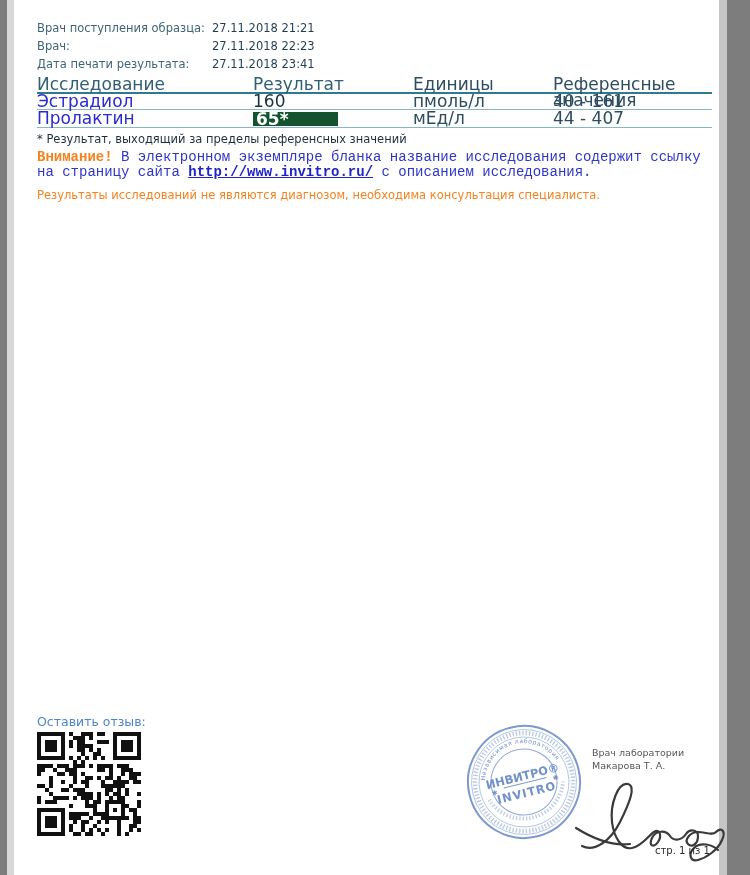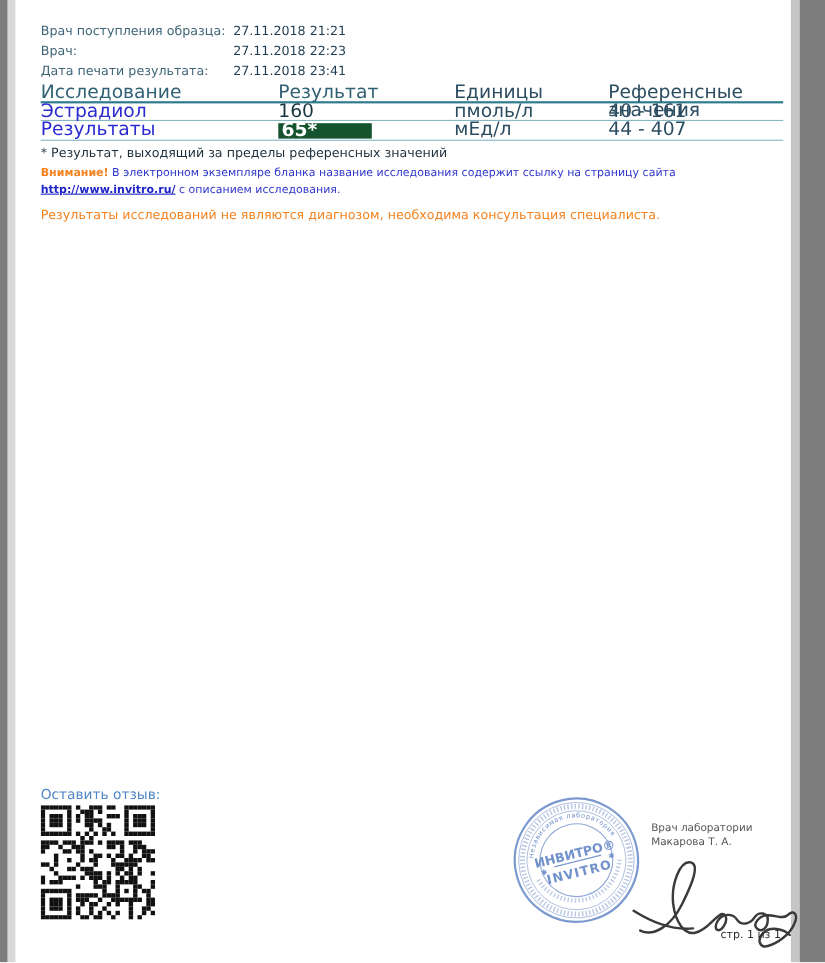--- a/index.html
+++ b/index.html
@@ -29,21 +29,21 @@
   .c2{position:absolute;left:216px;}
   .c3{position:absolute;left:376px;color:#2c4c60;}
   .c4{position:absolute;left:516px;color:#2c4c60;}
   .test-link{color:#2b2bd0;text-decoration:none;cursor:pointer;}
   .res-normal{font-weight:normal;color:#17333f;}
   .flag-box{display:inline-block;width:82px;height:14px;line-height:14px;margin-top:2px;
             background:#14532d;color:#ffffff;font-weight:bold;padding-left:3px;}
 
   .footnote{position:absolute;left:37px;top:132px;font-size:11.5px;color:#1e2f3c;}
 
-  .notice{position:absolute;left:37px;top:150px;width:672px;font-size:10px;line-height:15px;color:#2f36cc;}
+  .notice{position:absolute;left:37px;top:150px;width:672px;font-size:14px;line-height:15px;color:#2f36cc;font-family:Liberation Mono, monospace;}
   .orange{color:#f5821f;}
   .notice .url{color:#1f24c7;font-weight:bold;text-decoration:underline;cursor:pointer;}
 
   .disclaimer{position:absolute;left:37px;top:188px;font-size:11.5px;color:#f5821f;}
 
   .feedback-label{position:absolute;left:37px;top:714px;font-size:12.5px;color:#4e86c6;text-align:right;}
   #qr{position:absolute;left:37px;top:732px;}
 
   #stamp{position:absolute;left:461px;top:719px;}
   .doctor{position:absolute;left:592px;top:746px;font-size:9.5px;line-height:13px;color:#555555;}
@@ -81,21 +81,21 @@
   </div>
 
   <div class="rt-line rt-row-1">
     <span class="c1"><a class="test-link">Эстрадиол</a></span>
     <span class="c2 res-normal">160</span>
     <span class="c3">пмоль/л</span>
     <span class="c4">40 - 161</span>
   </div>
 
   <div class="rt-line rt-row-2">
-    <span class="c1"><a class="test-link">Результаты</a></span>
+    <span class="c1"><a class="test-link">Пролактин</a></span>
     <span class="c2"><span class="flag-box">65*</span></span>
     <span class="c3">мЕд/л</span>
     <span class="c4">44 - 407</span>
   </div>
 
   <div class="footnote">* Результат, выходящий за пределы референсных значений</div>
 
   <div class="notice">
     <span class="orange" style="font-weight:bold">Внимание!</span><span> В электронном экземпляре бланка название исследования содержит ссылку на страницу сайта </span><a class="url">http://www.invitro.ru/</a><span> с описанием исследования.</span>
   </div>

